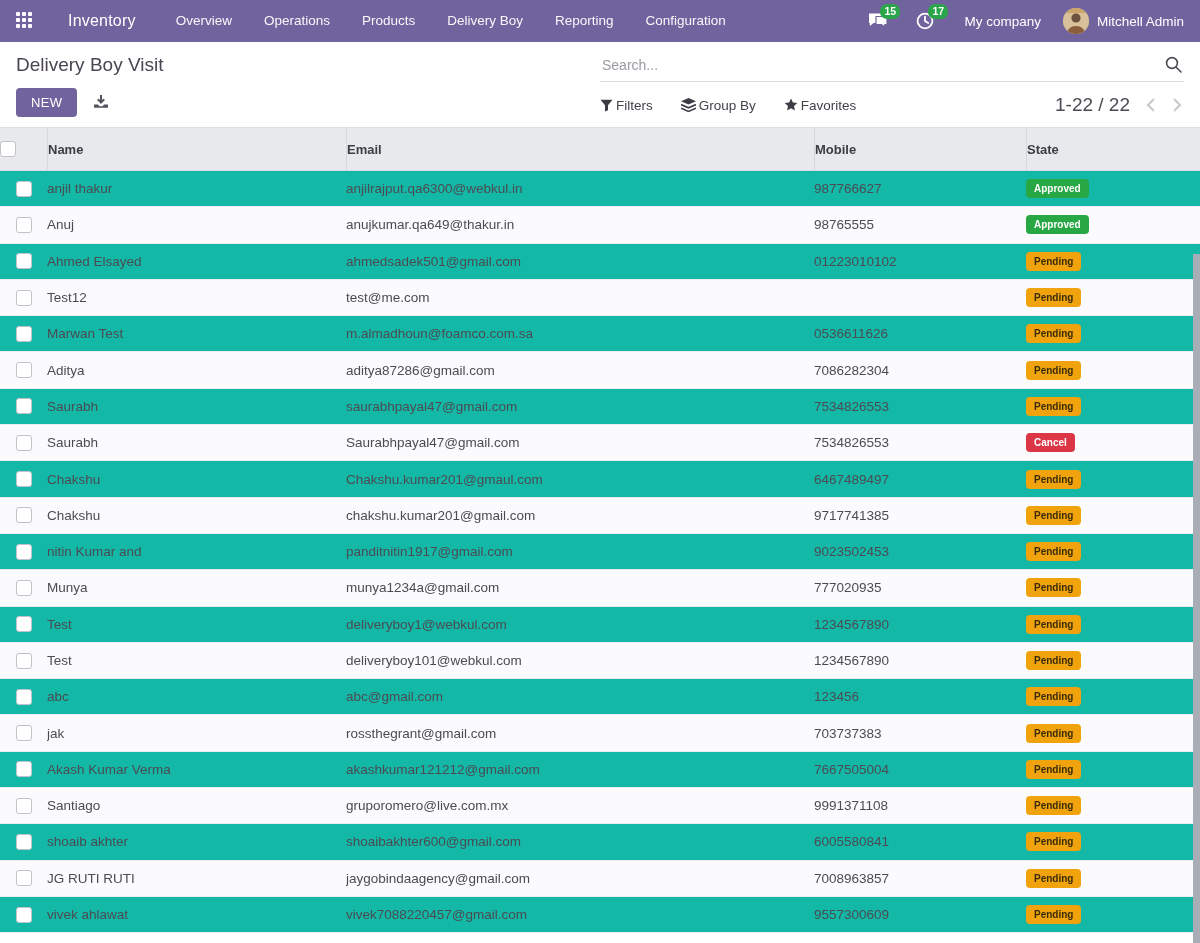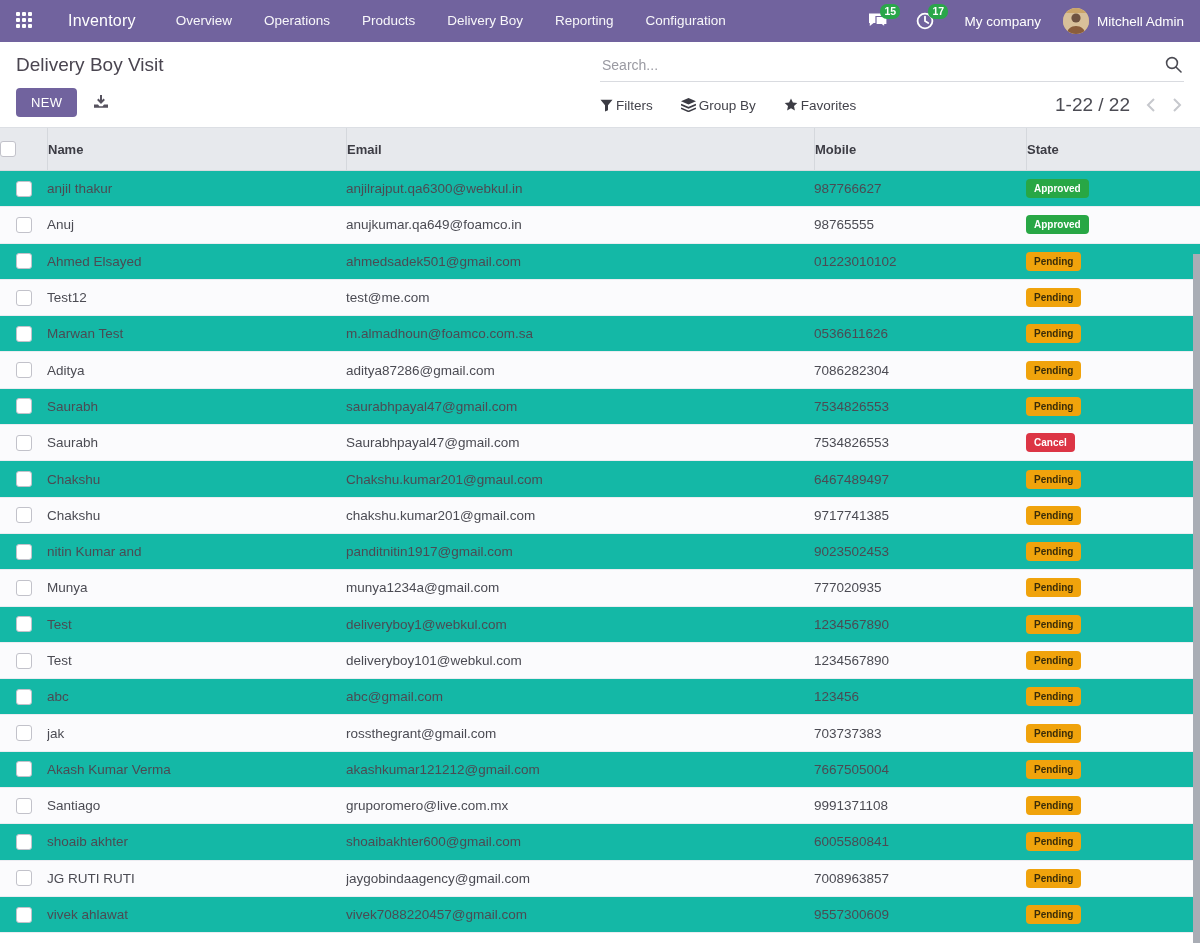--- a/index.html
+++ b/index.html
@@ -227,21 +227,21 @@
     <div class="cell">anjilrajput.qa6300@webkul.in</div>
     <div class="cell">987766627</div>
     <div class="cell"><span class="badge badge-approved">Approved</span></div>
   </div>
 
   <div class="trow">
     <div class="cell-check">
       <span class="checkbox"></span>
     </div>
     <div class="cell">Anuj</div>
-    <div class="cell">anujkumar.qa649@foamco.in</div>
+    <div class="cell">anujkumar.qa649@thakur.in</div>
     <div class="cell">98765555</div>
     <div class="cell"><span class="badge badge-approved">Approved</span></div>
   </div>
 
   <div class="trow">
     <div class="cell-check">
       <span class="checkbox"></span>
     </div>
     <div class="cell">Ahmed Elsayed</div>
     <div class="cell">ahmedsadek501@gmail.com</div>

